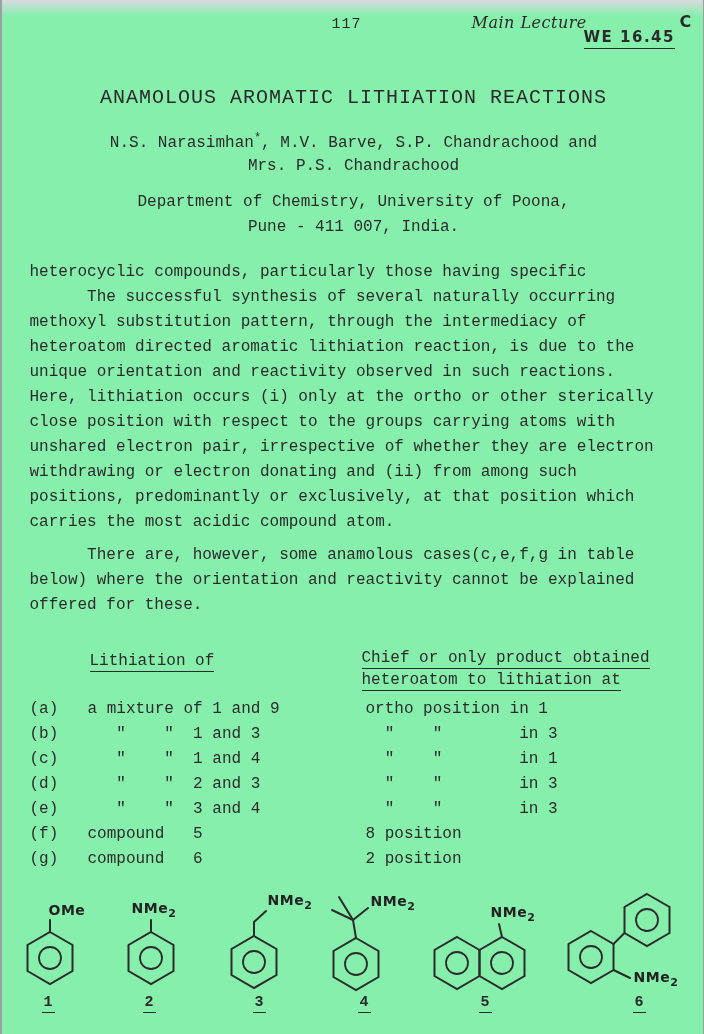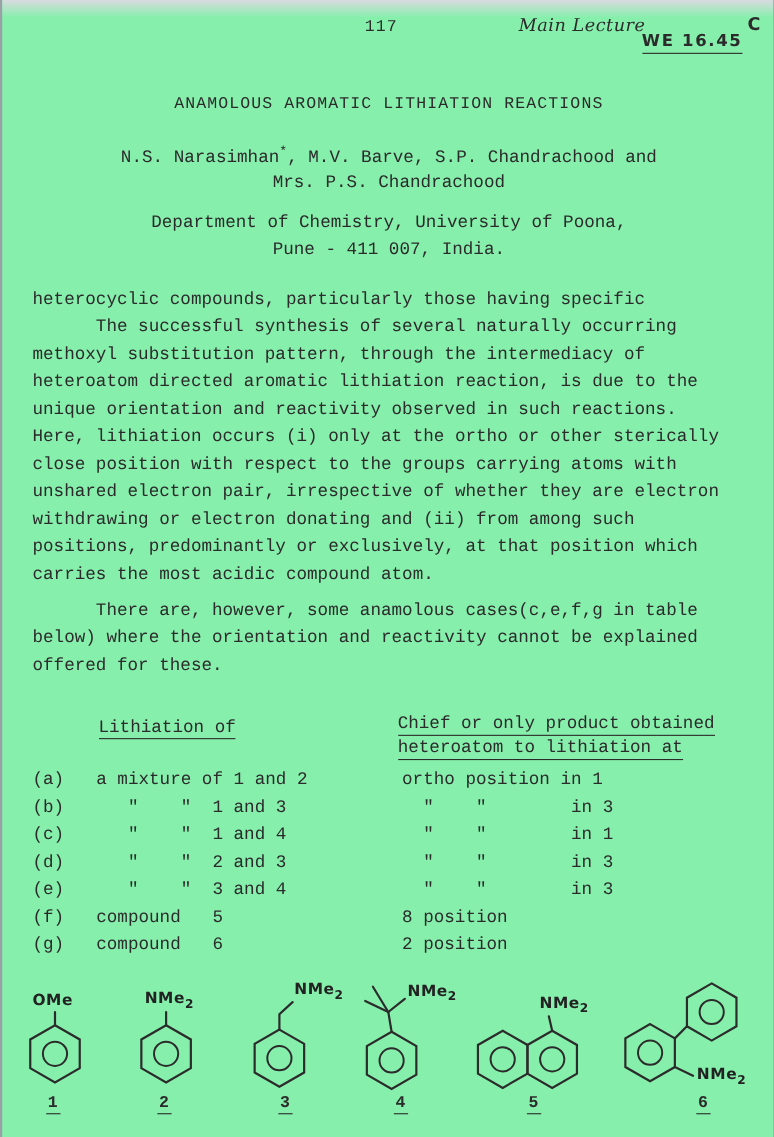--- a/index.html
+++ b/index.html
@@ -23,21 +23,21 @@
   
   .page-number{left:330px;top:16px;font-size:15px;letter-spacing:1px;}
   .session-type{left:470px;top:13px;font-family:"DejaVu Serif","Liberation Serif",serif;
     font-style:italic;font-size:16px;letter-spacing:.5px;}
   .session-code{left:582px;top:28px;font-family:"DejaVu Sans","Liberation Sans",sans-serif;
     font-size:15px;font-weight:bold;letter-spacing:1.5px;border-bottom:1.6px solid #2b2b2b;padding-bottom:2px;}
   .session-letter{left:678px;top:12px;font-family:"DejaVu Sans","Liberation Sans",sans-serif;
     font-size:16px;font-weight:bold;}
 
   
-  .paper-title{left:0;top:86px;width:704px;text-align:center;font-size:15px;letter-spacing:1px;}
+  .paper-title{left:0;top:86px;width:704px;text-align:center;font-size:20px;letter-spacing:1px;}
   .authors-1{left:0;top:131px;width:704px;text-align:center;font-size:16px;}
   .authors-1 sup{font-size:12px;}
   .authors-2{left:0;top:157px;width:704px;text-align:center;font-size:16px;}
   .affil-1{left:0;top:193px;width:704px;text-align:center;font-size:16px;}
   .affil-2{left:0;top:218px;width:704px;text-align:center;font-size:16px;}
 
   
   .para{left:28px;width:660px;font-size:16px;line-height:25px;}
   .para-1{top:260px;}
   .para-2{top:543px;}
@@ -102,21 +102,21 @@
     </div>
 
   <div class="abs tbl-h tbl-h1">Lithiation of</div>
   <div class="abs tbl-h tbl-h2a">Chief or only product obtained</div>
   <div class="abs tbl-h tbl-h2b">heteroatom to lithiation at</div>
 
   <div class="abs tbl-rows">
 
   <div class="trow">
       <span class="c-marker">(a)</span>
-      <span class="c-left">a mixture of 1 and 2</span>
+      <span class="c-left">a mixture of 1 and 9</span>
       <span class="c-right">ortho position in 1</span>
     </div>
       <div class="trow">
       <span class="c-marker">(b)</span>
       <span class="c-left">   "    "  1 and 3</span>
       <span class="c-right">  "    "        in 3</span>
     </div>
       <div class="trow">
       <span class="c-marker">(c)</span>
       <span class="c-left">   "    "  1 and 4</span>
@@ -185,21 +185,21 @@
       <g>
         <polygon points="589,51 611.5,64 611.5,90 589,103 566.5,90 566.5,64"></polygon>
         <polygon points="645,14 667.5,27 667.5,53 645,66 622.5,53 622.5,27"></polygon>
         <circle cx="589" cy="77" r="11" stroke-width="1.8"></circle>
         <circle cx="645" cy="40" r="11" stroke-width="1.8"></circle>
         <line x1="611.5" y1="64" x2="622.5" y2="53"></line>
         <line x1="611.5" y1="90" x2="628" y2="98"></line>
       </g>
     </svg>
 
-    <span class="struct-label" style="left:28px;top:22px;text-align:right;"><span>OMe</span><sub></sub></span>
+    <span class="struct-label" style="left:47px;top:22px;text-align:right;"><span>OMe</span><sub></sub></span>
     <span class="struct-label" style="left:130px;top:20px;"><span>NMe</span><sub>2</sub></span>
     <span class="struct-label" style="left:266px;top:12px;"><span>NMe</span><sub>2</sub></span>
     <span class="struct-label" style="left:369px;top:13px;"><span>NMe</span><sub>2</sub></span>
     <span class="struct-label" style="left:489px;top:24px;"><span>NMe</span><sub>2</sub></span>
     <span class="struct-label" style="left:632px;top:89px;"><span>NMe</span><sub>2</sub></span>
 
     <span class="struct-num" style="left:40px;top:114px;">1</span>
     <span class="struct-num" style="left:141px;top:114px;">2</span>
     <span class="struct-num" style="left:251px;top:114px;">3</span>
     <span class="struct-num" style="left:356px;top:114px;">4</span>

